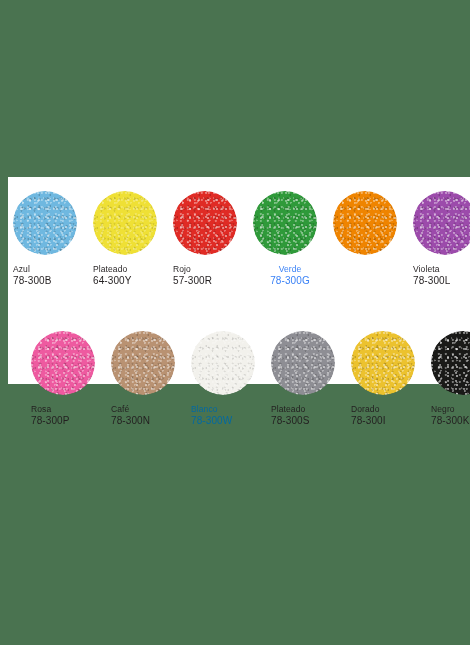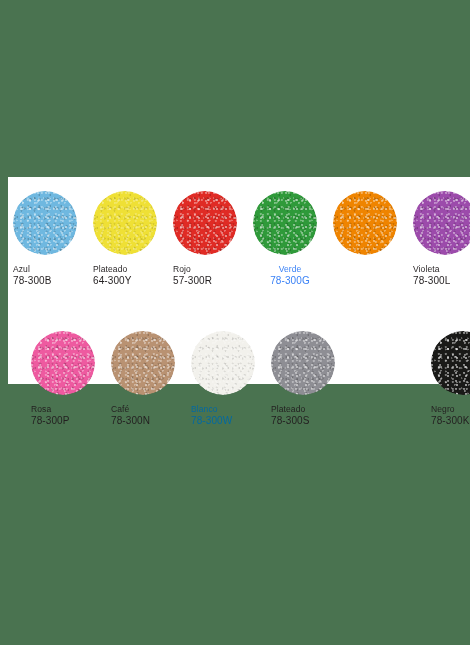--- a/index.html
+++ b/index.html
@@ -239,20 +239,32 @@
             <div class="base" style="background: rgb(142, 142, 148);"></div>
             <div class="glit"></div>
           </div>
         </div>
         <div class="labels" style="color: rgb(35, 31, 32);">
           <div class="lbl-name">Plateado</div>
           <div class="lbl-code">78-300S</div>
         </div>
       </div>
 
+      <div class="swatch" style="left:320px">
+        <div class="dot-wrap">
+          <div class="dot">
+            <div class="base" style="background: rgb(236, 194, 46);"></div>
+            <div class="glit"></div>
+          </div>
+        </div>
+        <div class="labels" style="color: rgb(35, 31, 32);">
+          <div class="lbl-name">Dorado</div>
+          <div class="lbl-code">78-300I</div>
+        </div>
+      </div>
 
       <div class="swatch" style="left:400px">
         <div class="dot-wrap">
           <div class="dot dark">
             <div class="base" style="background: rgb(26, 26, 24);"></div>
             <div class="glit"></div>
           </div>
         </div>
         <div class="labels" style="color: rgb(35, 31, 32);">
           <div class="lbl-name">Negro</div>

